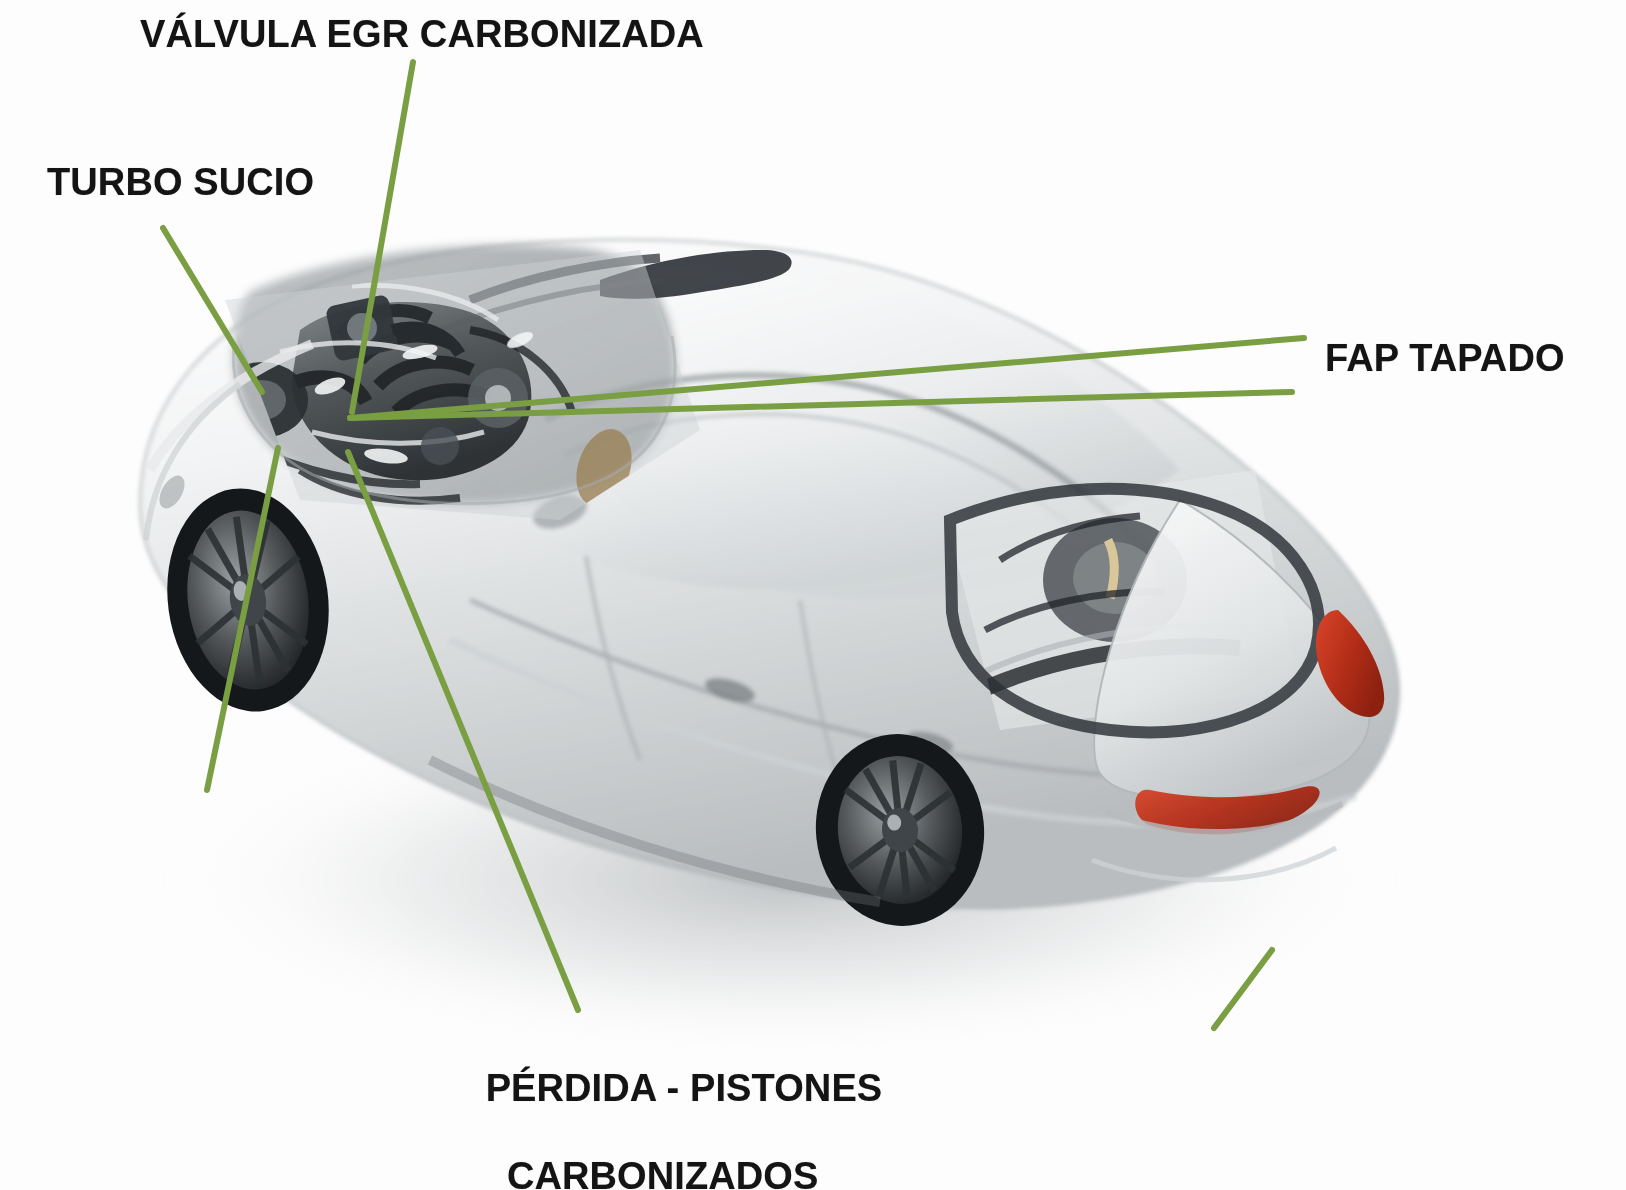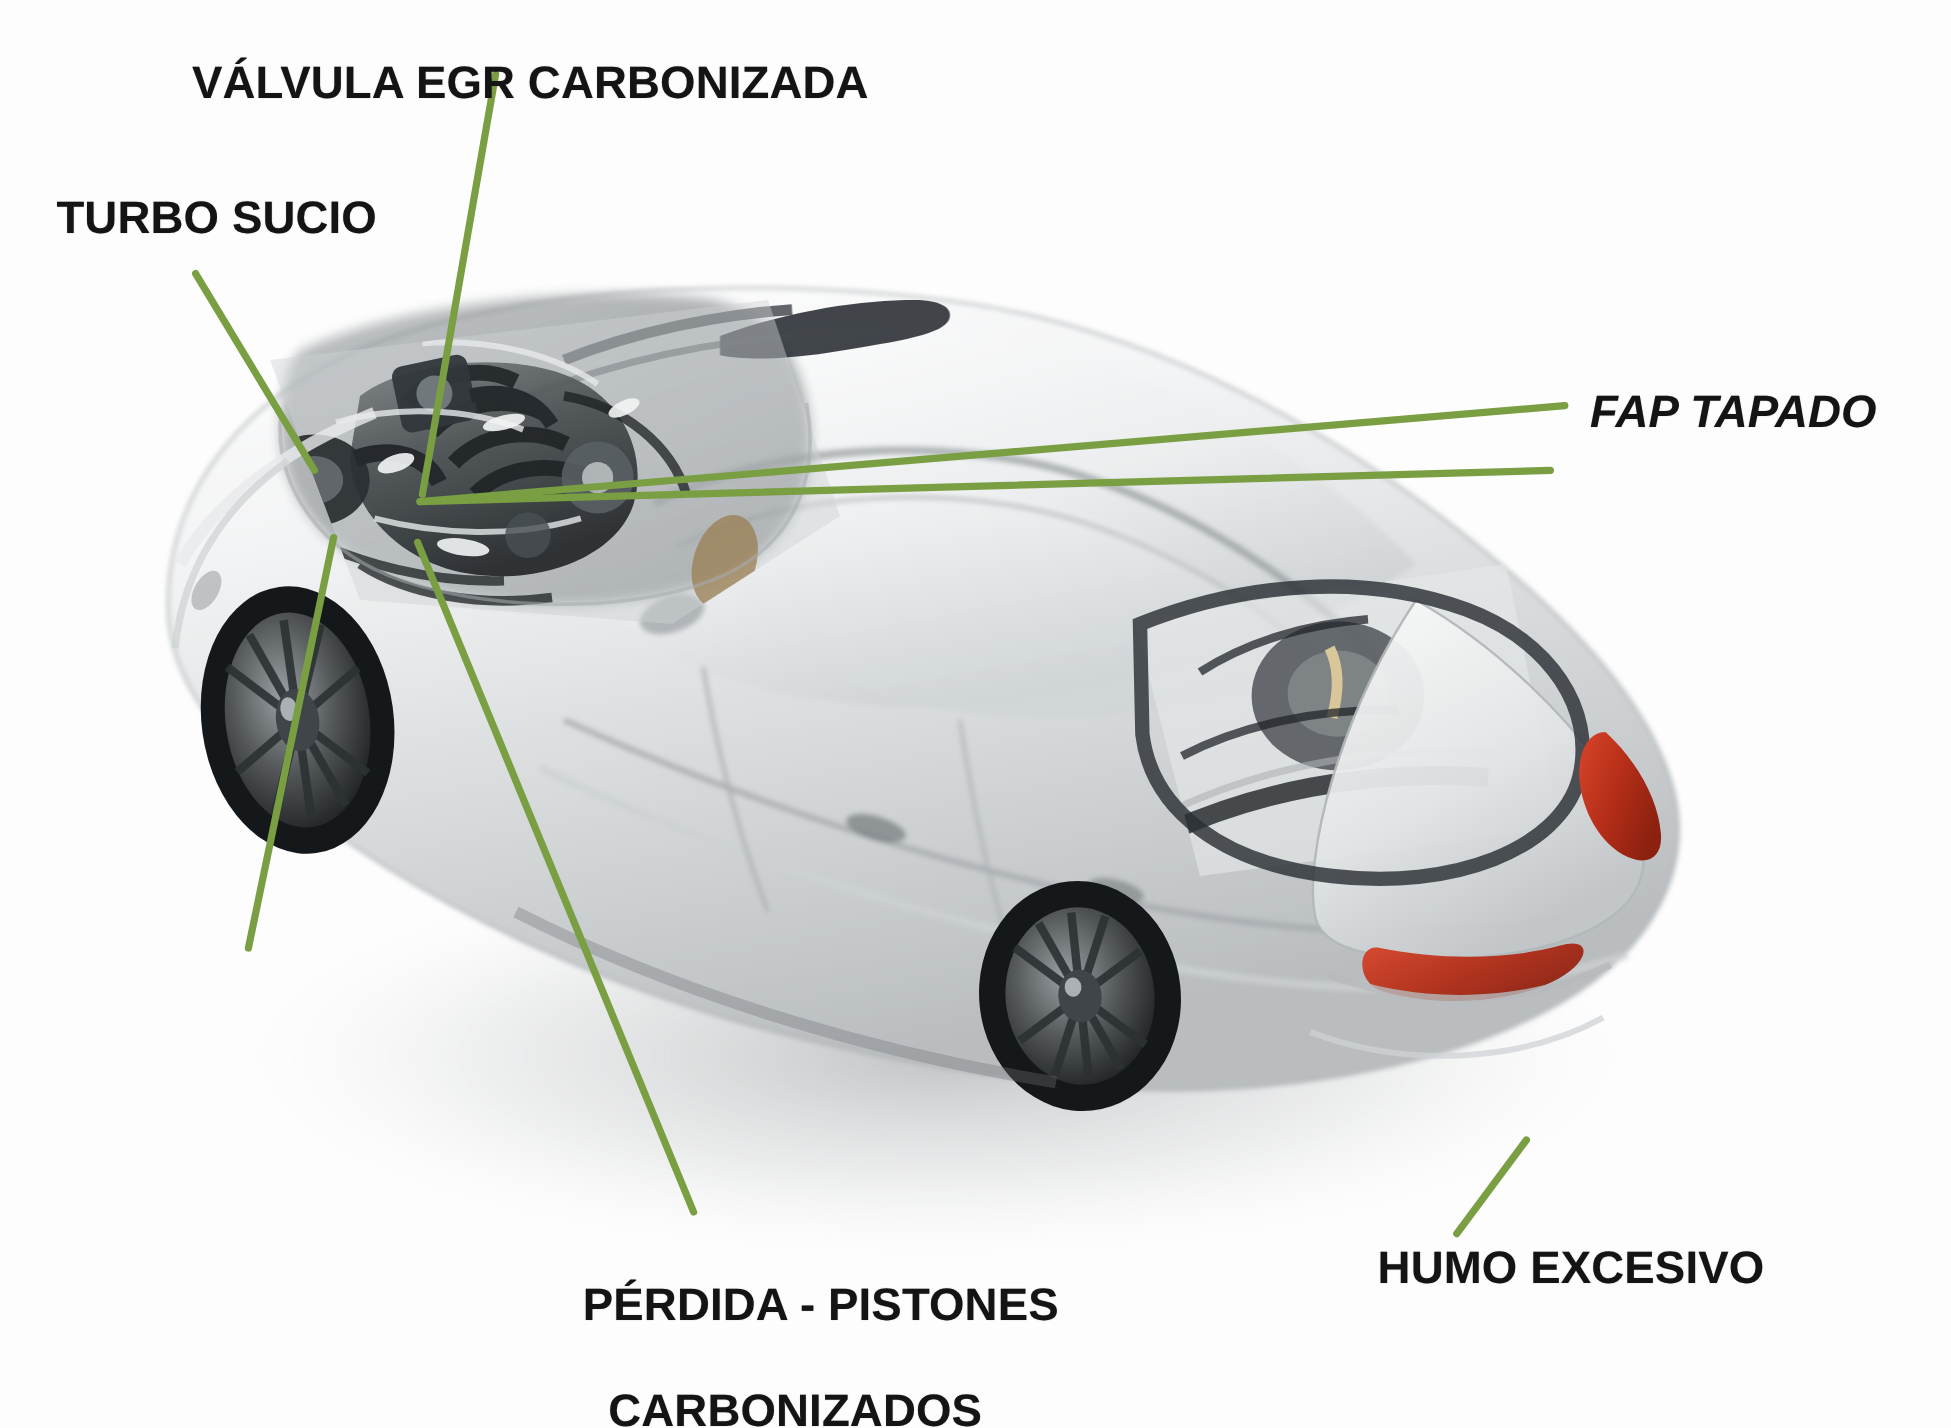--- a/index.html
+++ b/index.html
@@ -40,24 +40,24 @@
     font-weight: bold;
     font-size: 38px;
     letter-spacing: 0.1px;
     line-height: 1.16;
     white-space: pre;
     text-shadow: 0 0 1px rgba(0,0,0,0.30);
   }
   .label.center { text-align: center; }
   .label .l2 { display: block; }
 
-  #label-valvula-egr   { left: 160px; top: 12px; margin-top: 36px; }
+  #label-valvula-egr   { left: 140px; top: 12px; }
   #label-turbo-sucio   { left: 6px;   top: 160px; margin-left: 41px; }
   #label-perdida       { left: 593px; top: 131px; text-align: center; }
-  #label-fap-tapado    { left: 1325px; top: 322px; font-style: italic; }
+  #label-fap-tapado    { left: 1325px; top: 336px; }
   #label-sondas        { left: 32px;  top: 802px; text-align: center; }
   #label-valvulas-pist { left: 443px; top: 1022px; text-align: center; }
   #label-humo          { left: 1148px; top: 1035px; }
 </style>
 </head>
 <body>
 
 <div id="stage">
 
   <svg id="car-layer" viewBox="0 0 1626 1190">
@@ -315,15 +315,14 @@
 
 
   <div class="label" id="label-fap-tapado">FAP TAPADO</div>
 
 
   <div class="label center" id="label-valvulas-pist">
     <span class="l1">PÉRDIDA - PISTONES</span>
     <span class="l2">CARBONIZADOS</span>
   </div>
 
-  <div class="label" id="label-humo">HUMO EXCESIVO</div>
 
 </div>
 
 </body></html>

